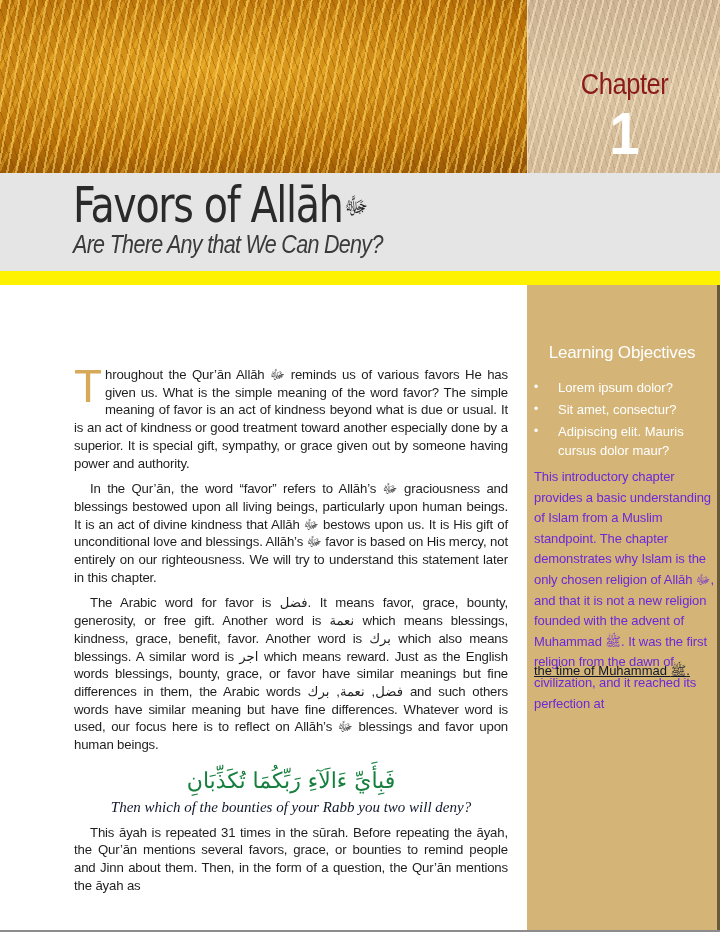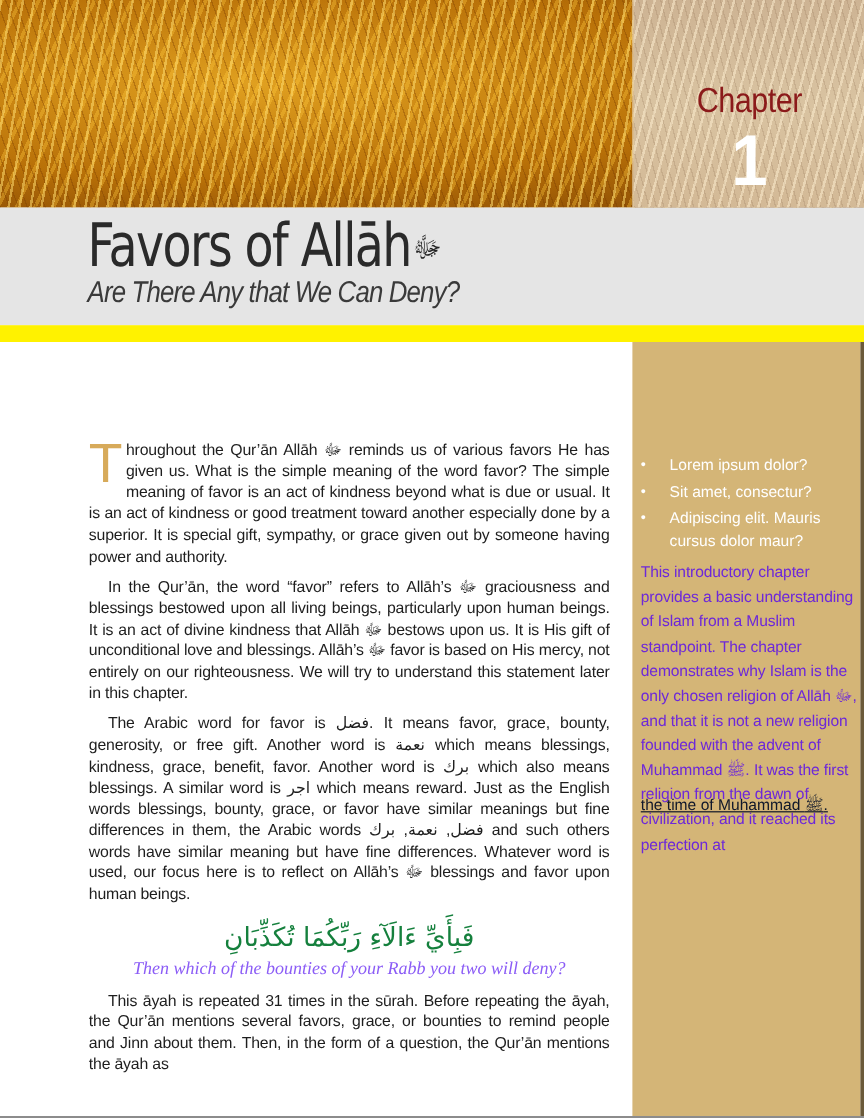--- a/index.html
+++ b/index.html
@@ -95,21 +95,21 @@
       float: left; font-size: 46px; line-height: 36px; color: #d7aa5a; margin: 2px 3px 0 0;
       font-family: "Liberation Sans", sans-serif; font-weight: normal;
     }
 
     .verse-ar {
       text-align: center; font-family: "DejaVu Serif", serif; font-size: 22px; color: #15803d;
       margin: 14px 0 6px 0; direction: rtl;
     }
     .verse-en {
       text-align: center; font-family: "Liberation Serif", serif; font-style: italic;
-      font-size: 15px; color: #8b5cf6; margin-bottom: 8px;
+      font-size: 15px; color: #0f172a; margin-bottom: 8px;
     }
     .bottom-rule { position: absolute; left: 0; top: 930px; width: 720px; height: 2px; background: #8c8c8c; }
   </style>
 </head>
 <body>
 
 <div class="banner">
   <div class="banner-left"></div>
   <div class="banner-right">
     <div class="chapter-label">Chapter</div>
@@ -120,20 +120,21 @@
 <div class="title-band">
   <div class="title-main">
     <span class="thin">Favors of Allāh</span><span class="honorific-big">ﷻ</span>
   </div>
   <div class="title-sub">Are There Any that We Can Deny?</div>
 </div>
 
 <div class="yellow-bar"></div>
 
 <div class="sidebar">
+  <div class="objectives-title">Learning Objectives</div>
   <ul class="objectives-list">
     <li><span class="bullet">•</span><span>Lorem ipsum dolor?</span></li>
     <li><span class="bullet">•</span><span>Sit amet, consectur?</span></li>
     <li><span class="bullet">•</span><span>Adipiscing elit. Mauris cursus dolor maur?</span></li>
   </ul>
   <div class="sidebar-desc">This introductory chapter provides a basic understanding of Islam from a Muslim standpoint. The chapter demonstrates why Islam is the only chosen religion of Allāh ﷻ, and that it is not a new religion founded with the advent of Muhammad ﷺ. It was the first religion from the dawn of civilization, and it reached its perfection at</div>
   <div class="sidebar-desc-last">the time of Muhammad ﷺ.</div>
 </div>
 <div class="sidebar-edge"></div>
 

